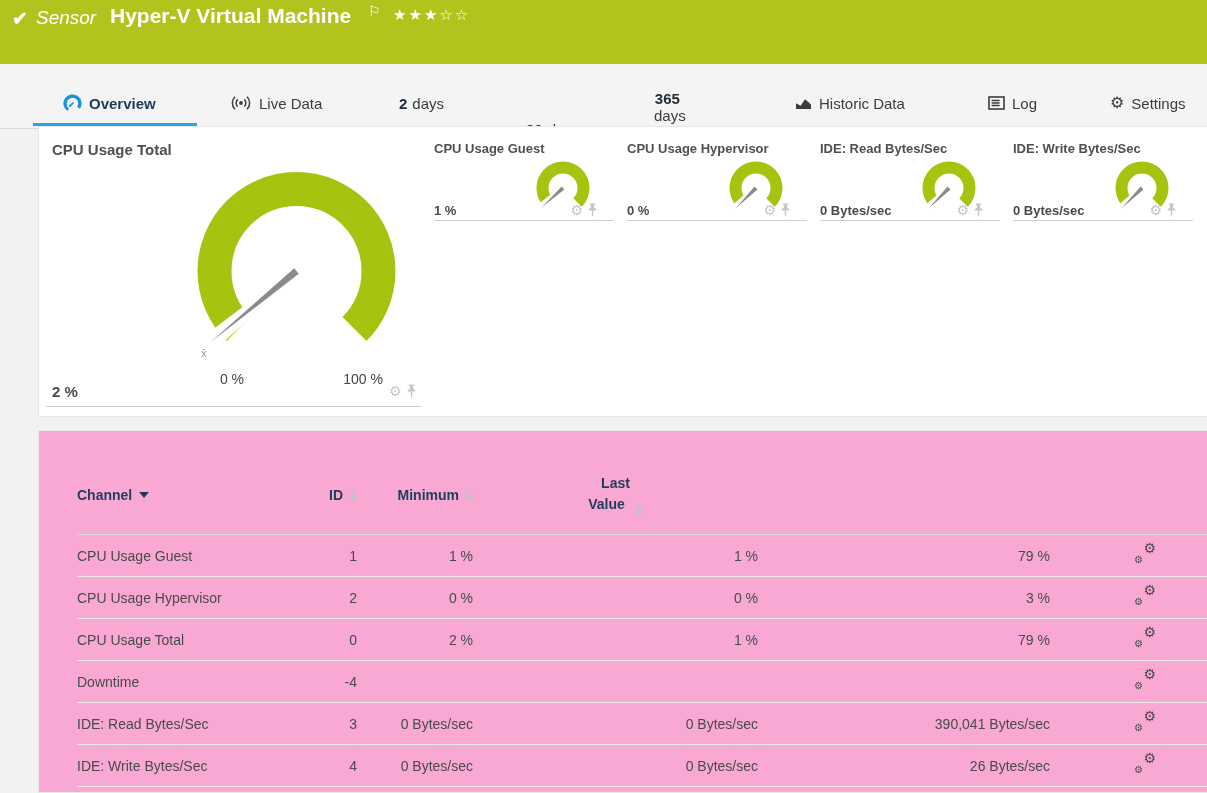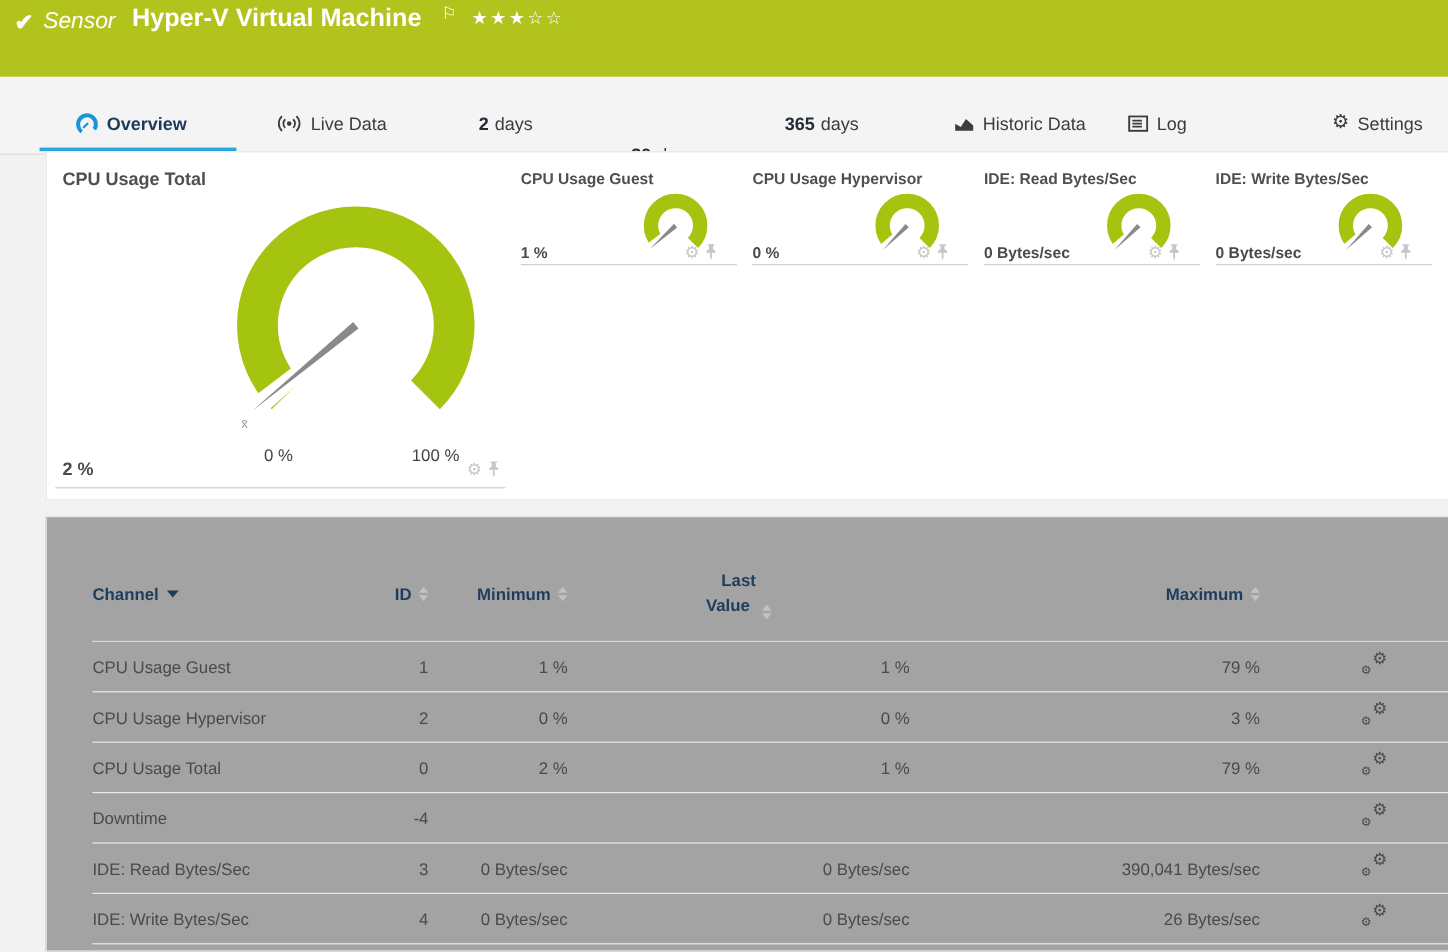--- a/index.html
+++ b/index.html
@@ -43,21 +43,21 @@
   .tile svg.gauge { position:absolute; left:95px; top:16px; }
   .tile .gvalue { position:absolute; left:0; top:62px; font-size:13px; font-weight:bold; color:#4a4a4a; }
   .tile .tile-icons { position:absolute; right:16px; bottom:3px; }
 
   .tile-icons { display:flex; align-items:center; gap:4px; color:#c6c6c6; }
   .tile-icons .tg { font-size:14px; line-height:1; cursor:pointer; }
   .tile-icons svg { display:block; cursor:pointer; }
 
   
   .table-panel { position:absolute; left:38px; top:430px; width:1169px; height:363px;
-                 background:#a3a3a3; border:1px solid #e7e7e7; border-right:none;
+                 background:#f9a8d4; border:1px solid #e7e7e7; border-right:none;
                  padding-left:38px; overflow:hidden; }
   .tgrid { display:grid; grid-template-columns:240px 40px 116px 285px 292px 190px; align-items:center; }
   .thead { height:104px; padding-top:24px; border-bottom:1px solid #d8d8d8;
            color:#1e3c5c; font-size:14px; font-weight:bold; }
   .th { display:flex; align-items:center; }
   .th.right { justify-content:flex-end; }
   .th .lv2 { text-align:center; line-height:1.45; }
   .trow { height:42px; border-bottom:1px solid #eaeaea; font-size:14px; color:#4a4a4a; }
   .td.right { text-align:right; }
   .td.center { text-align:center; }
@@ -109,33 +109,33 @@
       <span class="tl">Live Data</span>
     </div>
     <div class="tab" style="left: 399px;">
       <b>2</b>
       <span class="tl">days</span>
     </div>
     <div class="tab" style="left: 526px; margin-top: 26px;">
       <b>30</b>
       <span class="tl">days</span>
     </div>
-    <div class="tab" style="left: 654px;">
+    <div class="tab" style="left: 654px; flex-direction: column;">
       <b>365</b>
       <span class="tl">days</span>
     </div>
     <div class="tab" style="left: 795px;">
       <span class="ticon">
         <svg width="17" height="15" viewBox="0 0 17 15">
       <path d="M1 13 L1 7.2 L5.6 9.8 L10 3.2 L16 8.6 V13 Z" fill="#3c3c3c"></path>
         </svg>
       </span>
       <span class="tl">Historic Data</span>
     </div>
-    <div class="tab" style="left: 940px;">
+    <div class="tab" style="left: 988px;">
       <span class="ticon">
         <svg width="17" height="14" viewBox="0 0 17 14">
       <rect x="1" y="1" width="15" height="12" fill="none" stroke="#3c3c3c" stroke-width="1.6"></rect>
       <path d="M3.6 4.5h8 M3.6 7h8 M3.6 9.5h8" stroke="#3c3c3c" stroke-width="1.3"></path>
         </svg>
       </span>
       <span class="tl">Log</span>
     </div>
     <div class="tab" style="left: 1110px;">
       <span class="ticon">
@@ -263,27 +263,20 @@
       </div>
       <div class="th right" style="justify-content: center;">
         <div class="lv2">
           <div>Last</div>
           <div>Value <span class="sortpair">
               <i class="tri-up"></i>
               <i class="tri-down"></i>
             </span></div>
         </div>
       </div>
-      <div class="th right">
-        <span>Maximum</span>
-        <span class="sortpair">
-          <i class="tri-up"></i>
-          <i class="tri-down"></i>
-        </span>
-      </div>
       <div></div>
     </div>
   <div id="tableBody">
       <div class="tgrid trow">
         <div class="td">CPU Usage Guest</div>
         <div class="td right">1</div>
         <div class="td right">1 %</div>
         <div class="td right">1 %</div>
         <div class="td right">79 %</div>
         <div class="td center"><span class="gearpair"><span class="g1">⚙</span><span class="g2">⚙</span></span></div>

